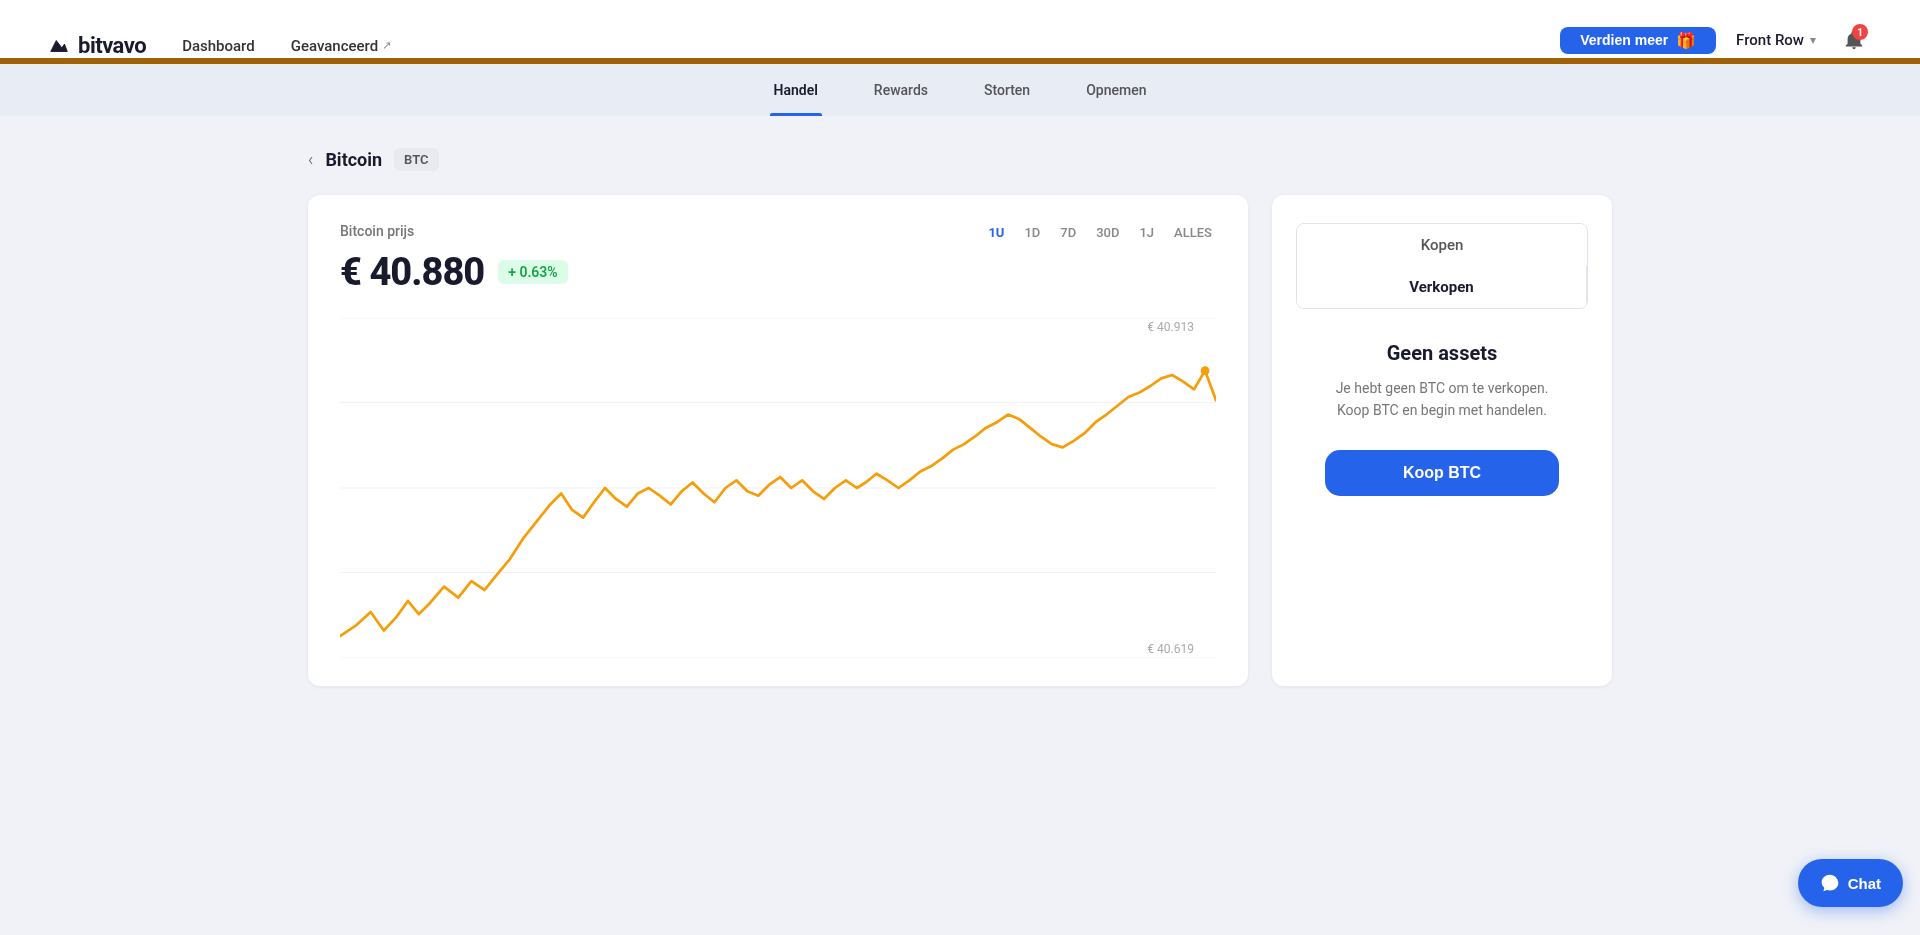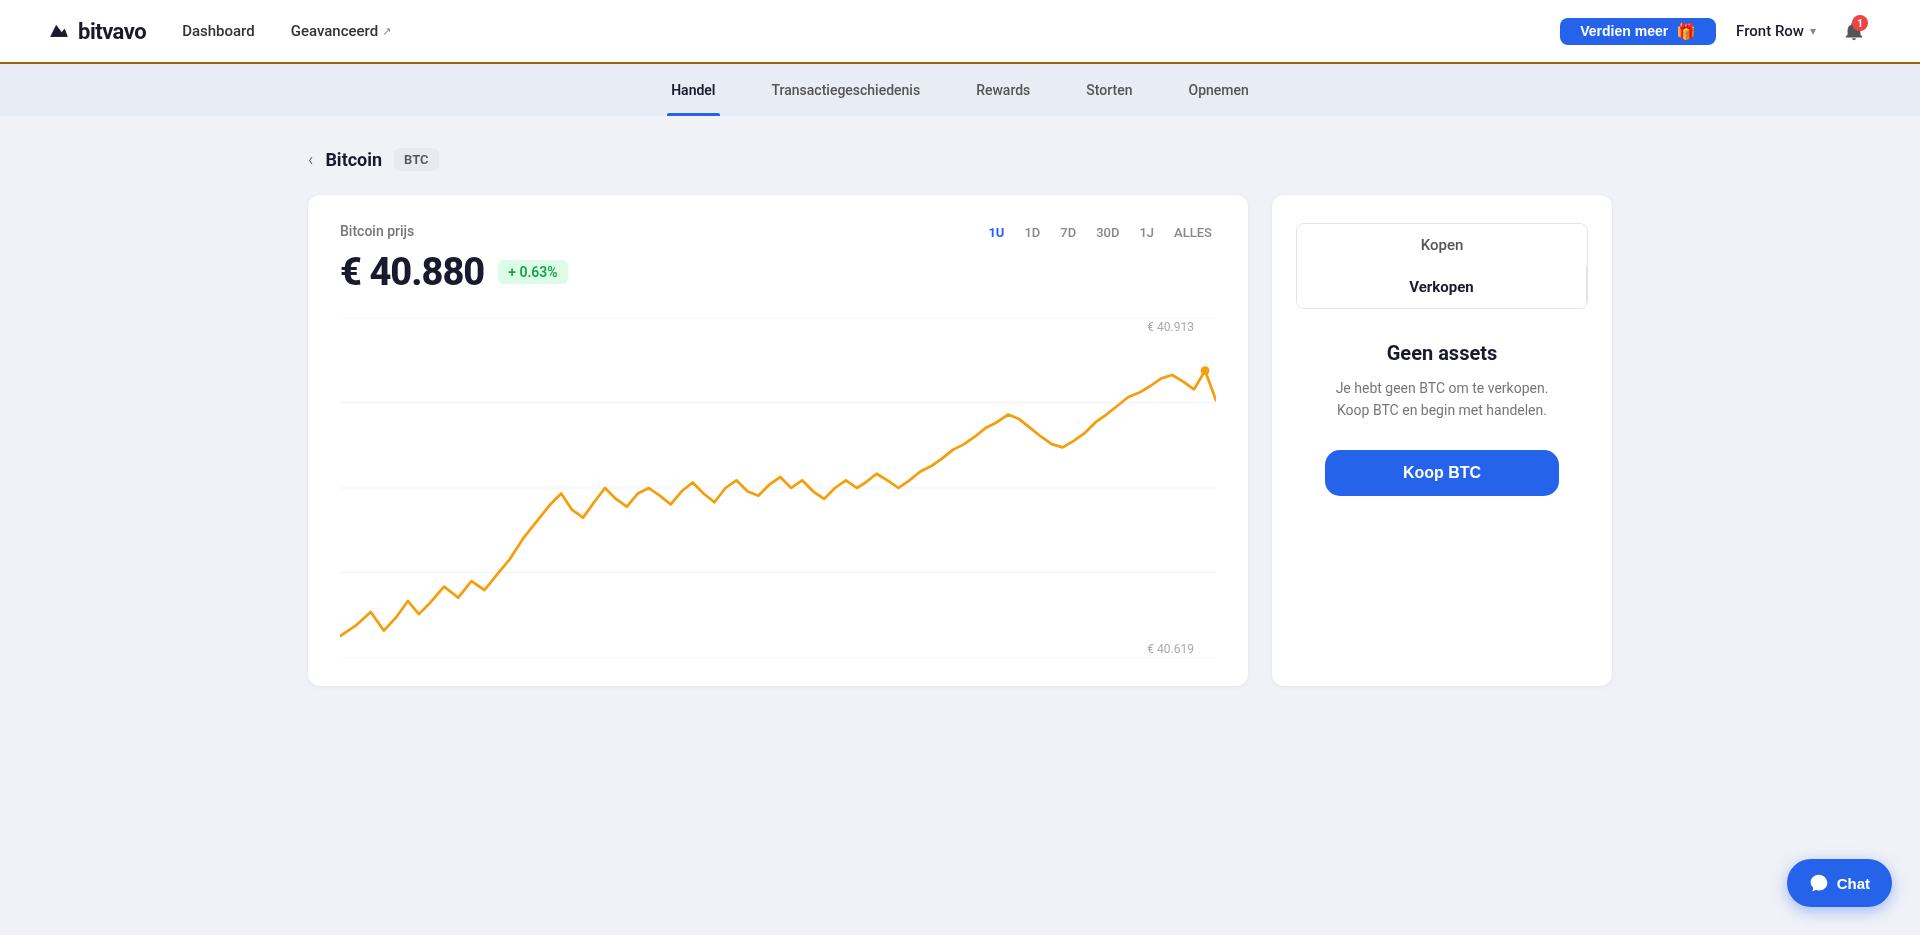--- a/index.html
+++ b/index.html
@@ -8,24 +8,24 @@
       background: #f0f2f7;
       min-height: 935px;
       color: #1a1a2e;
     }
 
     
     .header {
       background: #fff;
       height: 64px;
       display: flex;
-      align-items: center;
+      align-items: flex-end;
       padding: 0 48px;
       justify-content: space-between;
-      border-bottom: 2px solid #a16207;
+      border-bottom: 6px solid #a16207;
     }
     .header-left {
       display: flex;
       align-items: center;
       gap: 36px;
     }
     .logo {
       display: flex;
       align-items: center;
       gap: 8px;
@@ -314,21 +314,21 @@
       font-size: 16px;
       font-weight: 600;
       cursor: pointer;
       width: 80%;
     }
 
     
     .chat-button {
       position: fixed;
       bottom: 28px;
-      right: 28px;
+      right: 17px;
       background: #2563eb;
       color: #fff;
       border: none;
       border-radius: 50px;
       padding: 14px 22px;
       font-size: 15px;
       font-weight: 600;
       cursor: pointer;
       display: flex;
       align-items: center;
@@ -375,23 +375,20 @@
         <path d="M12 2C10.3 2 9 3.3 9 5v.3C6.6 6.1 5 8.4 5 11v5l-2 2v1h18v-1l-2-2v-5c0-2.6-1.6-4.9-4-5.7V5c0-1.7-1.3-3-3-3zm0 20c1.1 0 2-.9 2-2h-4c0 1.1.9 2 2 2z" fill="#555"></path>
       </svg>
       <div class="notification-badge">1</div>
     </div>
   </div>
 </header>
 
 <nav class="subnav">
   <div class="subnav-item active">
     <span>Handel</span>
-  </div>
-  <div class="subnav-item">
-    <span>Transactiegeschiedenis</span>
   </div>
   <div class="subnav-item">
     <span>Rewards</span>
   </div>
   <div class="subnav-item">
     <span>Storten</span>
   </div>
   <div class="subnav-item">
     <span>Opnemen</span>
   </div>

